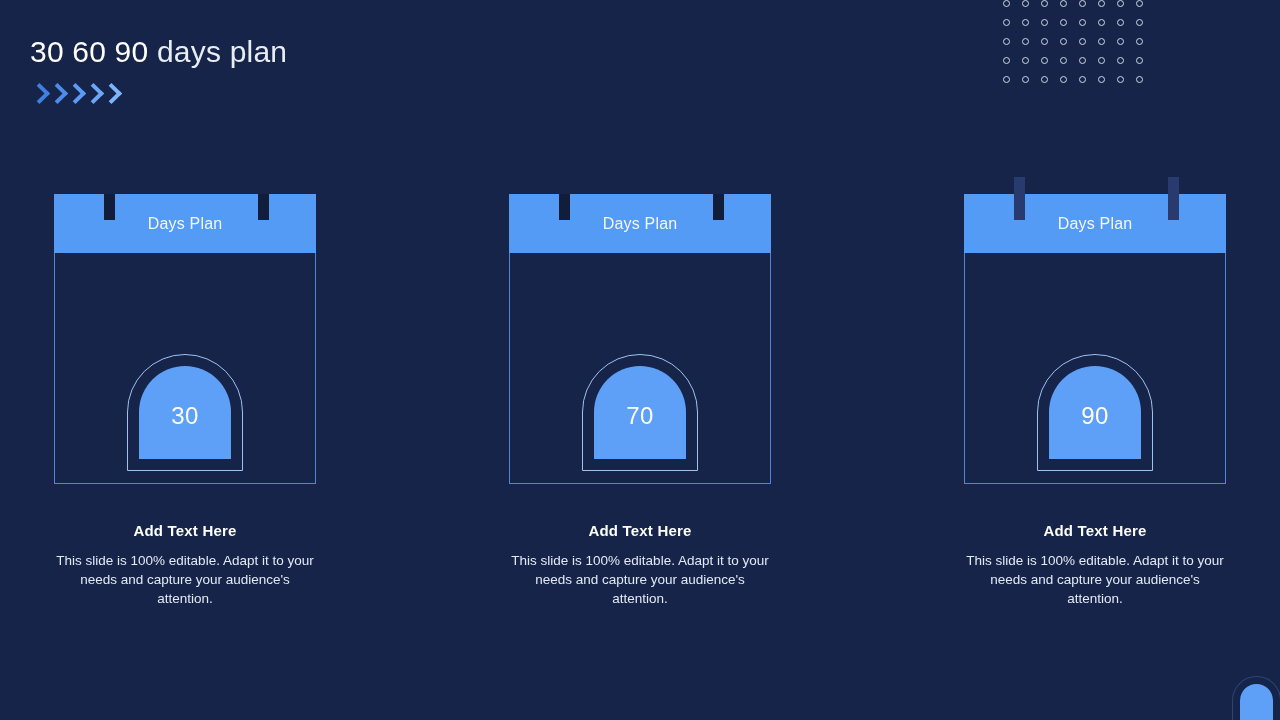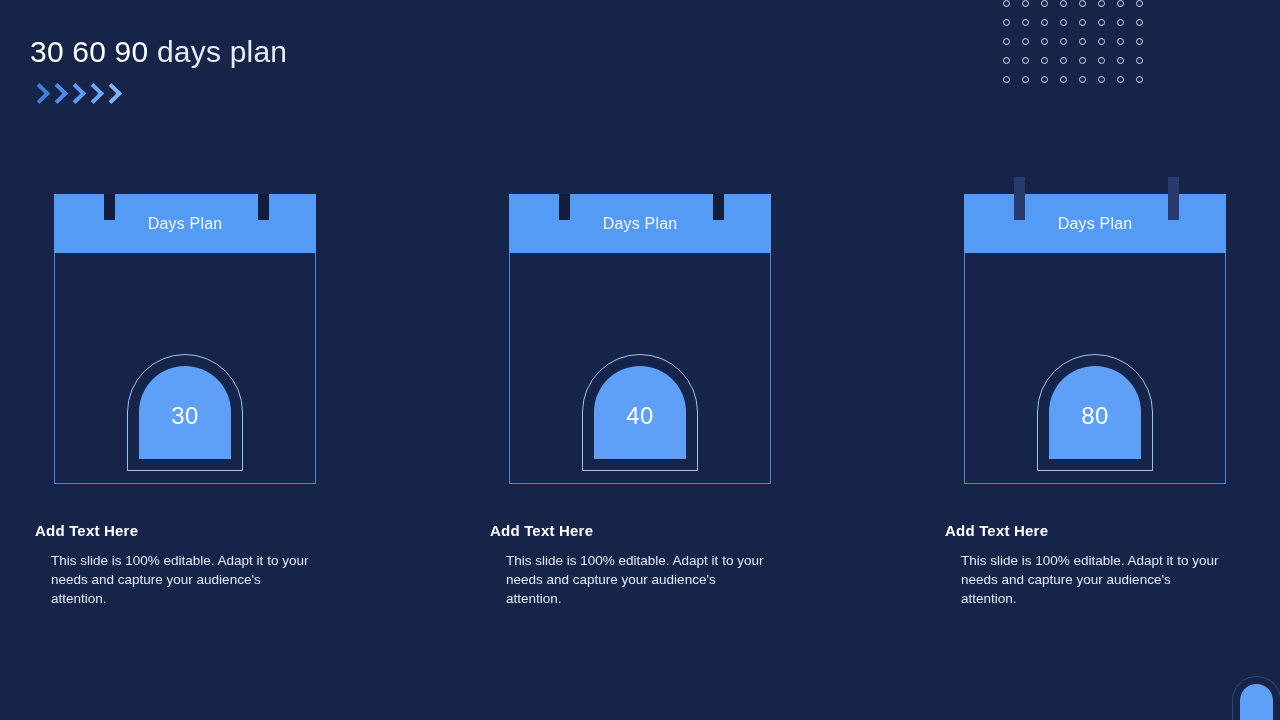--- a/index.html
+++ b/index.html
@@ -171,20 +171,21 @@
     color:#ffffff;
     line-height:1;
     margin-top:6px;
     letter-spacing:0.5px;
   }
 
   
   .caption {
     position:absolute;
     width:300px;
+    text-align:center;
   }
   #caption-0 { left:35px;  top:522px; }
   #caption-1 { left:490px; top:522px; }
   #caption-2 { left:945px; top:522px; }
 
   .caption-title {
     font-size:15px;
     font-weight:bold;
     color:#ffffff;
     margin-bottom:12px;
@@ -295,37 +296,37 @@
   <div class="card" id="card-1">
     <div class="card-clip left"></div>
     <div class="card-clip right"></div>
     <div class="card-header">
       <span class="card-header-label">Days Plan</span>
     </div>
     <div class="card-body">
       <div class="arch-wrap">
         <div class="arch-outline"></div>
         <div class="arch-fill">
-          <span class="arch-number">40</span>
+          <span class="arch-number">70</span>
         </div>
       </div>
     </div>
   </div>
 
   <div class="card" id="card-2">
     <div class="card-clip left"></div>
     <div class="card-clip right"></div>
     <div class="card-header">
       <span class="card-header-label">Days Plan</span>
     </div>
     <div class="card-body">
       <div class="arch-wrap">
         <div class="arch-outline"></div>
         <div class="arch-fill">
-          <span class="arch-number">80</span>
+          <span class="arch-number">90</span>
         </div>
       </div>
     </div>
   </div>
 
   <div class="caption" id="caption-0">
     <div class="caption-title">Add Text Here</div>
     <div class="caption-body">This slide is 100% editable. Adapt it to your needs and capture your audience's attention.</div>
   </div>
 

